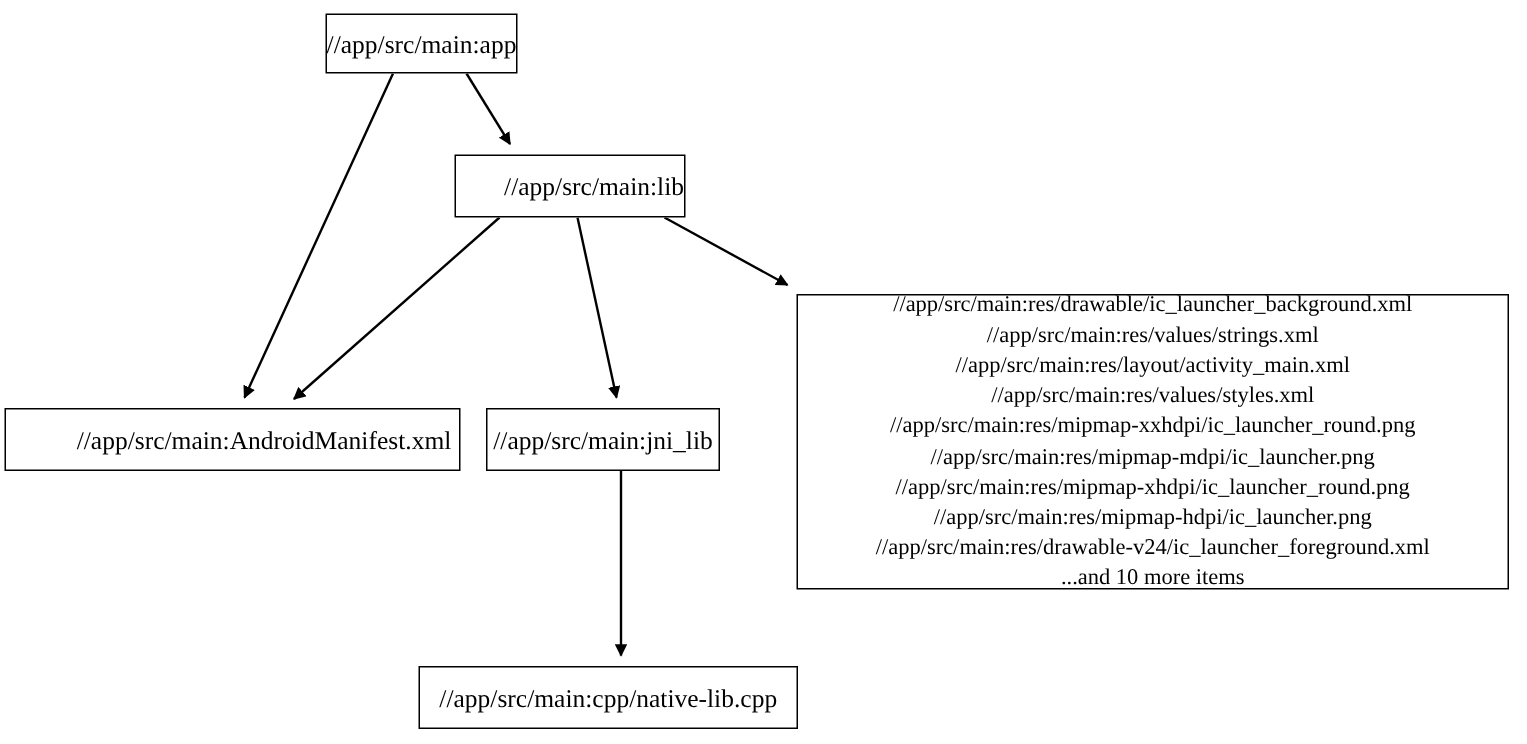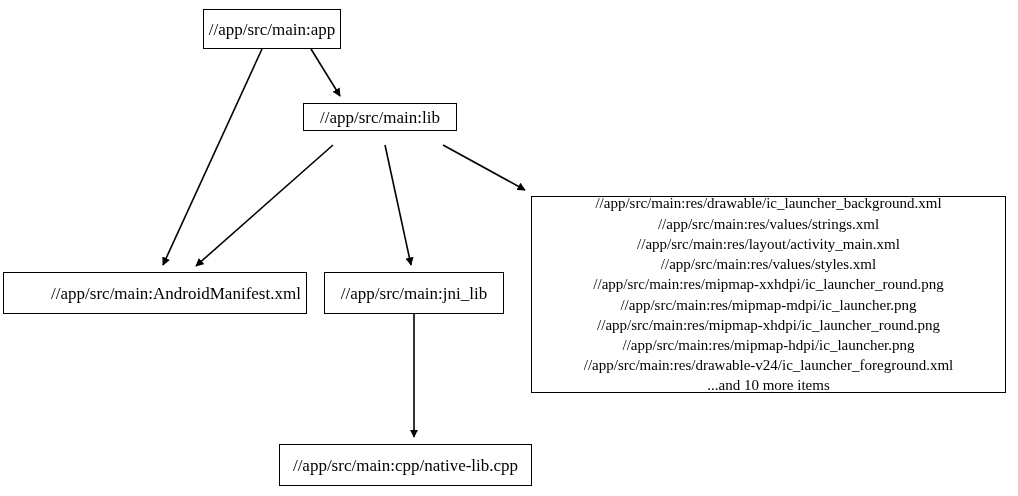--- a/index.html
+++ b/index.html
@@ -44,30 +44,30 @@
     font-size: 17px;
     letter-spacing: 0px;
   }
   .node-label.multi {
     line-height: 20.2px;
     font-size: 15px;
   }
 
   
   #node-app {
-    left: 203px;  top: 9px;   width: 138px;  height: 40px;
+    left: 217px;  top: 9px;   width: 128px;  height: 40px;
   }
   #node-lib {
-    left: 303px;  top: 103px; width: 154px;  height: 28px;
+    left: 303px;  top: 103px; width: 154px;  height: 42px; justify-content: flex-end;
   }
   #node-manifest {
     left: 3px;    top: 272px; width: 304px;  height: 42px; padding-left: 42px;
   }
   #node-jni-lib {
-    left: 324px;  top: 272px; width: 180px;  height: 42px;
+    left: 324px;  top: 272px; width: 156px;  height: 42px;
   }
   #node-native-lib {
     left: 279px;  top: 444px; width: 253px;  height: 42px;
   }
   #node-resources {
     left: 531px;  top: 196px; width: 475px;  height: 197px;
   }
 </style>
 </head>
 <body>

